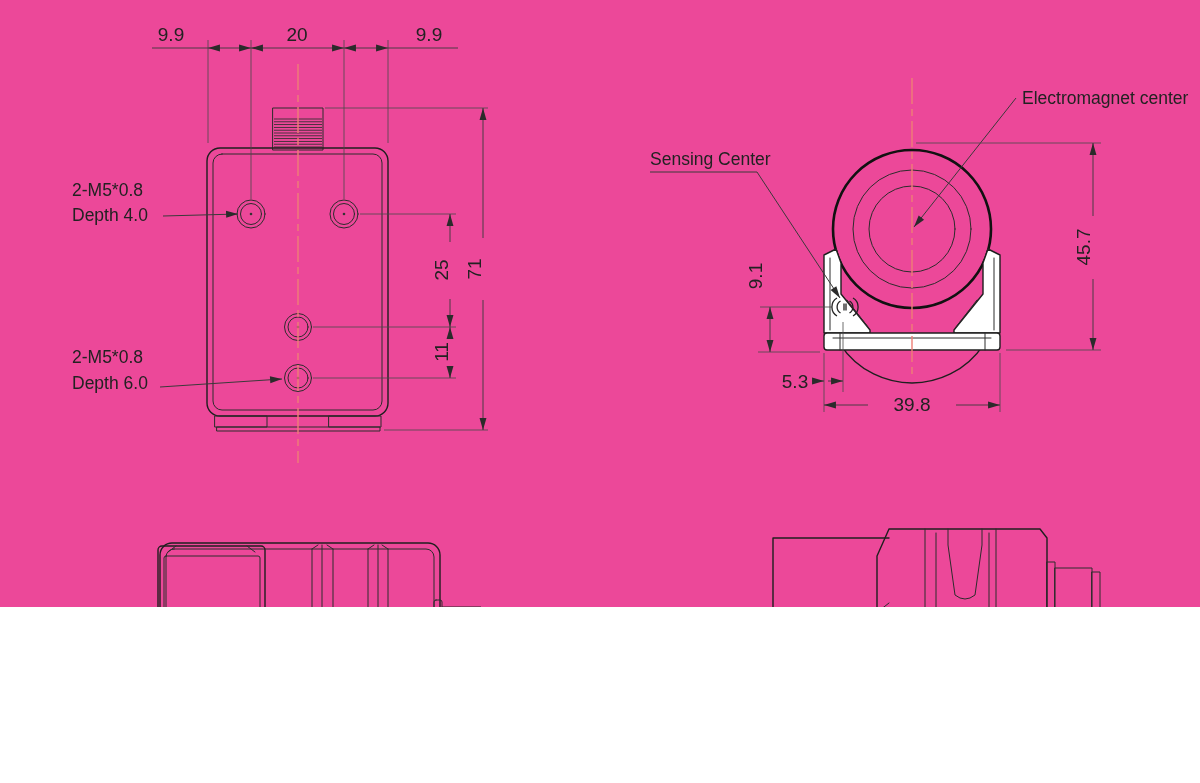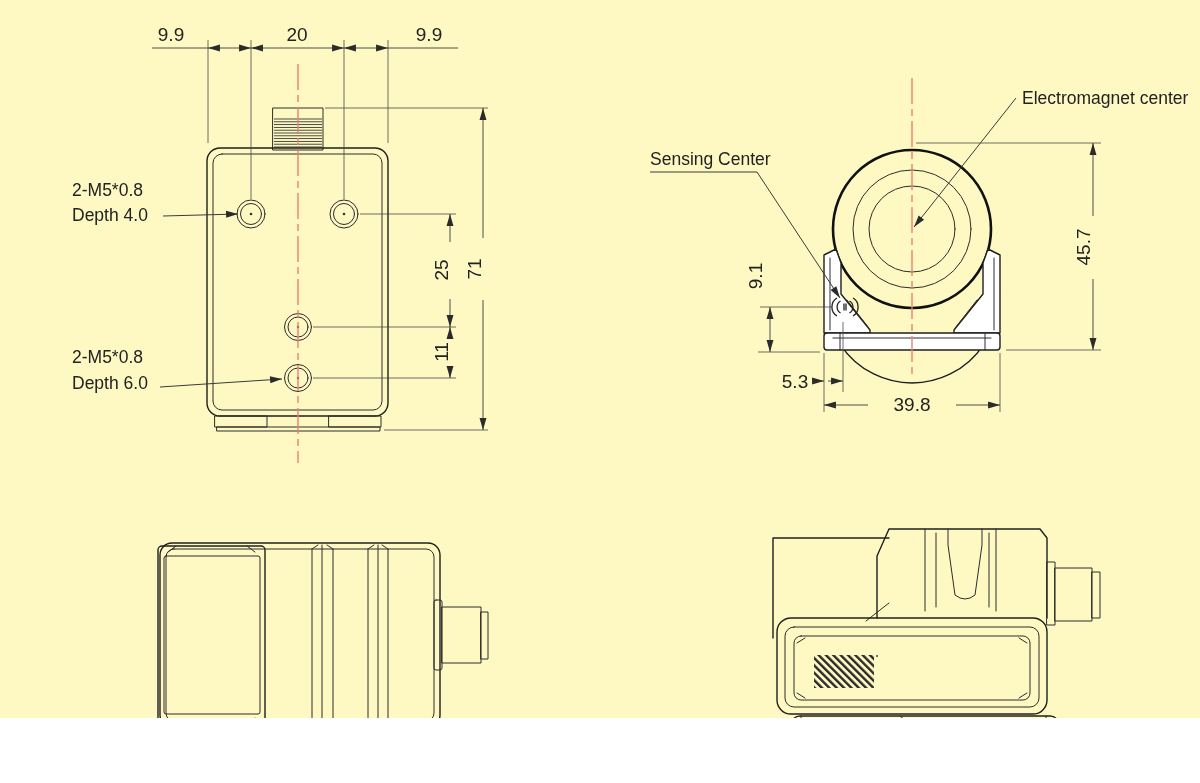--- a/index.html
+++ b/index.html
@@ -1,16 +1,16 @@
 <!DOCTYPE html>
 <html><head>
 <meta charset="utf-8">
 <style>
   html,body{margin:0;padding:0;background:#fff;}
-  .canvas{position:relative;width:1200px;height:718px;background:#fef9c3;overflow:hidden;
+  .canvas{position:relative;width:1200px;height:607px;background:#ec4899;overflow:hidden;
           font-family:"Liberation Sans",sans-serif;}
   svg{display:block;}
   .geo   {fill:none;stroke:#1f1f1f;stroke-width:1.4;stroke-linejoin:round;stroke-linecap:round;}
   .geo2  {fill:none;stroke:#2c2c2c;stroke-width:1.0;stroke-linejoin:round;stroke-linecap:round;}
   .geo-fill{fill:#ffffff;stroke:#1f1f1f;stroke-width:1.4;stroke-linejoin:round;}
   .heavy {fill:none;stroke:#111;stroke-width:2.6;}
   .dim   {fill:none;stroke:#3a3a3a;stroke-width:0.9;}
   .ext   {fill:none;stroke:#4a4a4a;stroke-width:0.8;}
   .leader{fill:none;stroke:#3a3a3a;stroke-width:1.0;}
   .dim-text{font-family:"Liberation Sans",sans-serif;font-size:19px;fill:#222;}

